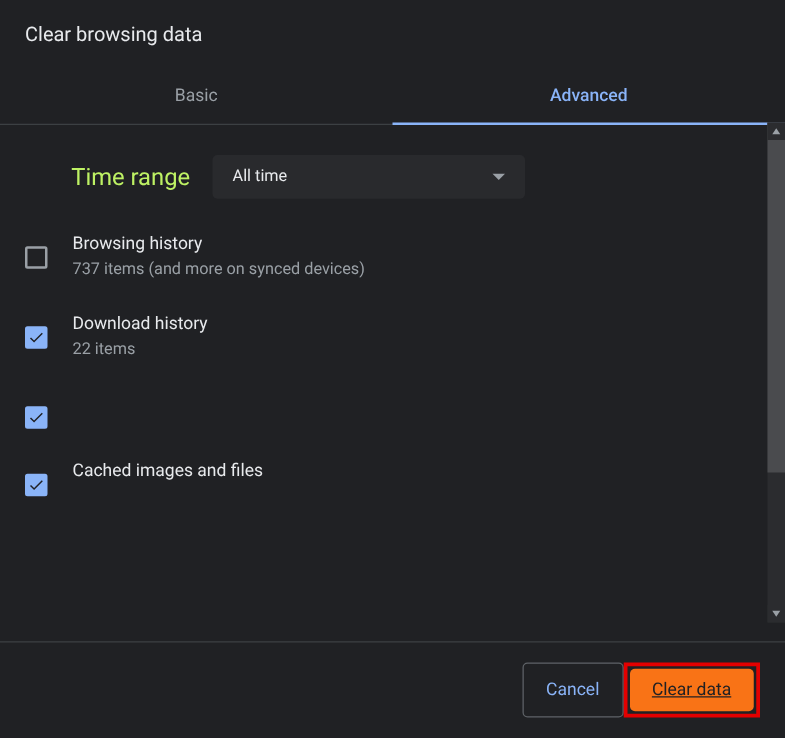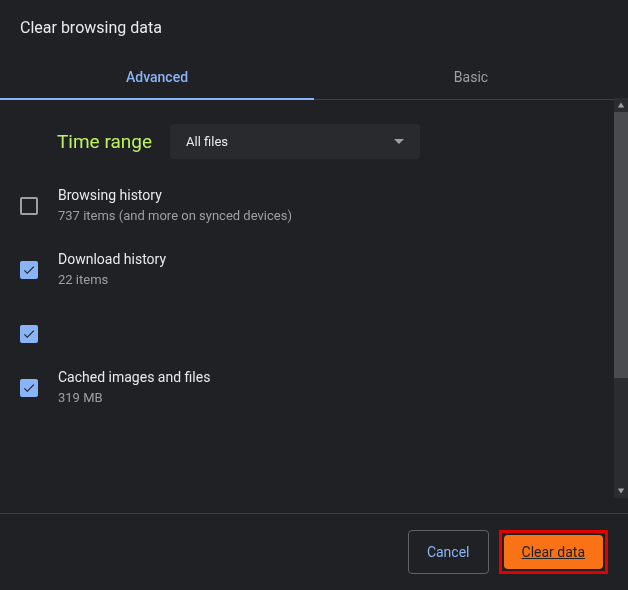--- a/index.html
+++ b/index.html
@@ -162,21 +162,21 @@
     .option-subtitle {
       font-size: 13px;
       color: #9aa0a6;
       line-height: 1.4;
     }
     .footer {
       border-top: 1px solid #3c4043;
       padding: 16px 20px;
       display: flex;
       justify-content: flex-end;
-      gap: 10px;
+      gap: 0;
     }
     .btn {
       padding: 9px 18px;
       border-radius: 4px;
       font-size: 14px;
       cursor: pointer;
       border: none;
     }
     .btn-cancel {
       background: transparent;
@@ -194,29 +194,29 @@
       display: inline-flex;
     }
   </style>
 </head>
 <body>
 
 <div class="dialog">
   <div class="dialog-title">Clear browsing data</div>
 
   <div class="tabs">
+    <div class="tab">Basic</div>
     <div class="tab active">Advanced</div>
-    <div class="tab">Basic</div>
   </div>
 
   <div class="content">
     <div class="time-range-row">
       <span class="time-range-label">Time range</span>
       <div class="dropdown">
-        <span>All files</span>
+        <span>All time</span>
         <span class="dropdown-arrow"></span>
       </div>
     </div>
 
     <div class="option-list">
 
       <div class="option-row">
         <div class="checkbox"></div>
         <div class="option-text">
           <div class="option-title">Browsing history</div>
@@ -247,21 +247,20 @@
       </div>
 
       <div class="option-row">
         <div class="checkbox checked">
           <svg viewBox="0 0 24 24">
               <path d="M9 16.17L4.83 12l-1.42 1.41L9 19 21 7l-1.41-1.41z"></path>
             </svg>
         </div>
         <div class="option-text">
           <div class="option-title">Cached images and files</div>
-          <div class="option-subtitle">319 MB</div>
         </div>
       </div>
 
 
     </div>
   </div>
 
   <div class="scrollbar-track">
     <div class="scrollbar-thumb"></div>
   </div>

